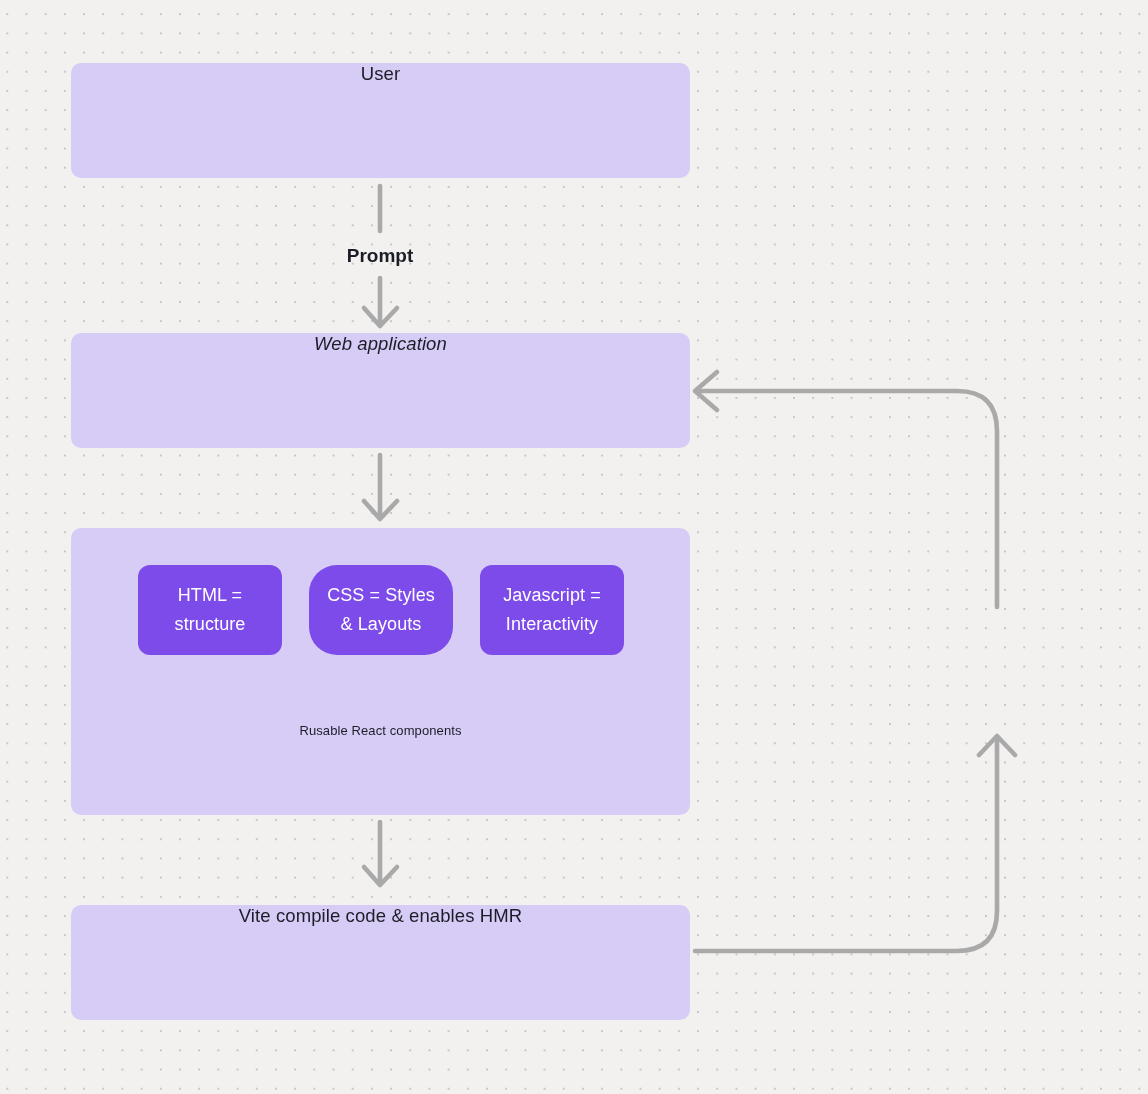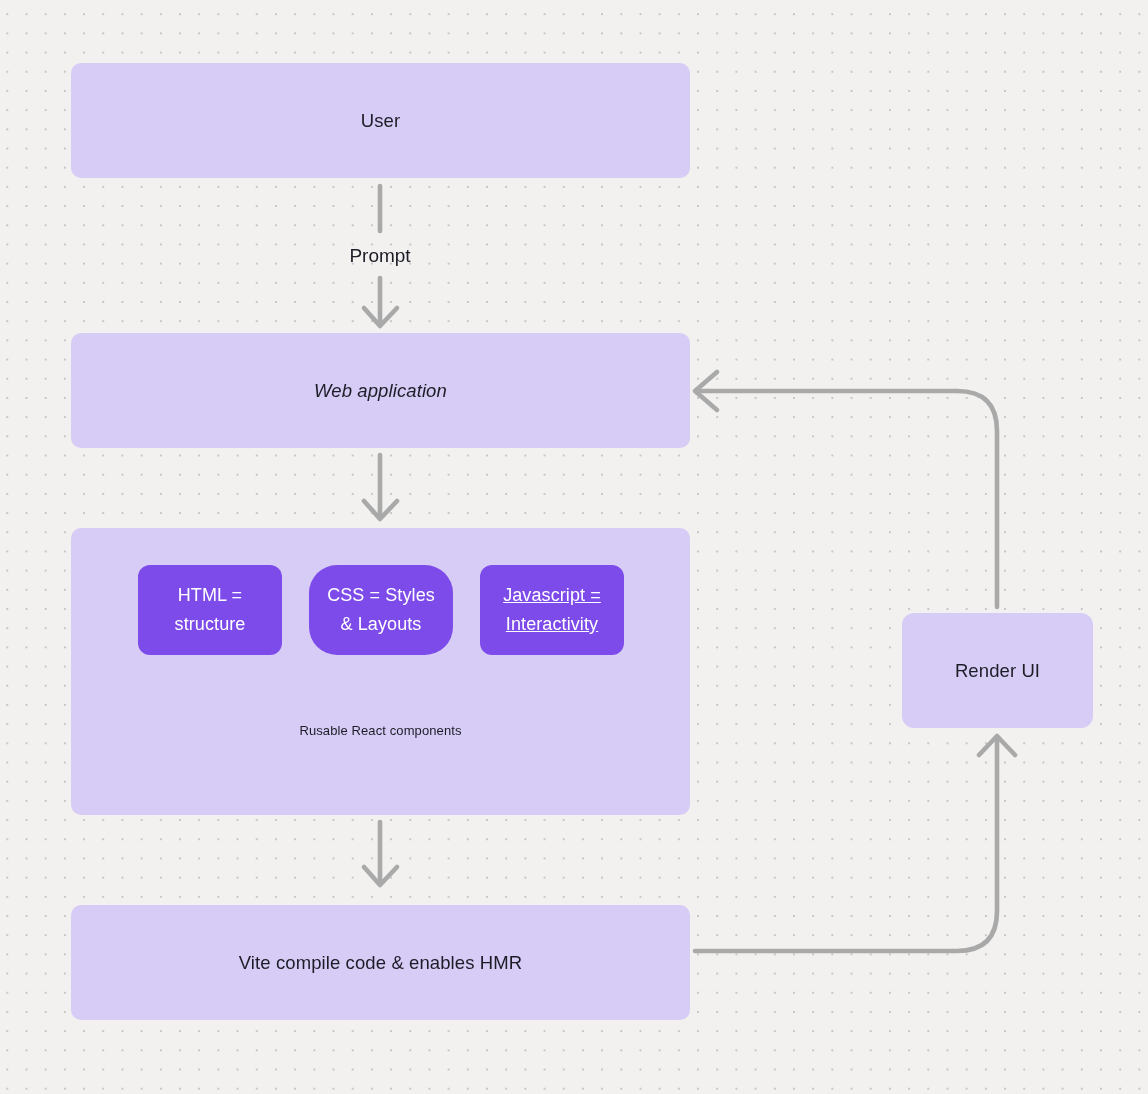--- a/index.html
+++ b/index.html
@@ -35,21 +35,20 @@
     stroke:var(--arrow);
     stroke-width:4.6;
     stroke-linecap:round;
     stroke-linejoin:round;
   }
   .node{
     position:absolute;
     background:var(--node-fill);
     border-radius:10px;
     display:flex;
-    align-items:center;
     justify-content:center;
     color:var(--text);
     font-size:18.5px;
     font-weight:500;
     letter-spacing:0.1px;
   }
   .node-user        {left:71px;  top:63px;  width:619px; height:115px;}
   .node-webapp      {left:71px;  top:333px; width:619px; height:115px;font-style:italic;}
   .node-components  {left:71px;  top:528px; width:619px; height:287px; display:block;}
   .node-vite        {left:71px;  top:893px; width:619px; height:115px;margin-top:12px;}
@@ -65,37 +64,37 @@
     justify-content:center;
     text-align:center;
     color:var(--accent-text);
     font-size:18px;
     font-weight:500;
     line-height:29px;
     padding:0 12px;
   }
   .chip-0{left:67px;}
   .chip-1{left:238px;border-radius:28px;}
-  .chip-2{left:409px;text-decoration:underline;}
+  .chip-2{left:409px;}
   .group-caption{
     position:absolute;
     left:0;top:190px;width:619px;
     text-align:center;
     color:var(--text);
     font-size:13px;
     font-weight:500;
     line-height:26px;
   }
   .edge-label{
     position:absolute;
     left:330px;top:245px;width:100px;
     text-align:center;
     color:var(--text);
     font-size:19px;
-    font-weight:400;
+    font-weight:700;
   }
 </style>
 </head>
 <body>
 
 <div class="canvas">
 
   <svg class="edges" viewBox="0 0 1148 1094" aria-hidden="true">
 
     <path d="M 380 186 L 380 231"></path>
@@ -136,17 +135,14 @@
     <div class="component-chip chip-2">
       <span>Javascript = Interactivity</span>
     </div>
     <div class="group-caption">Rusable React components</div>
   </div>
 
   <div class="node node-vite">
     <span>Vite compile code &amp; enables HMR</span>
   </div>
 
-  <div class="node node-render">
-    <span>Render UI</span>
-  </div>
 
 </div>
 
 </body></html>

